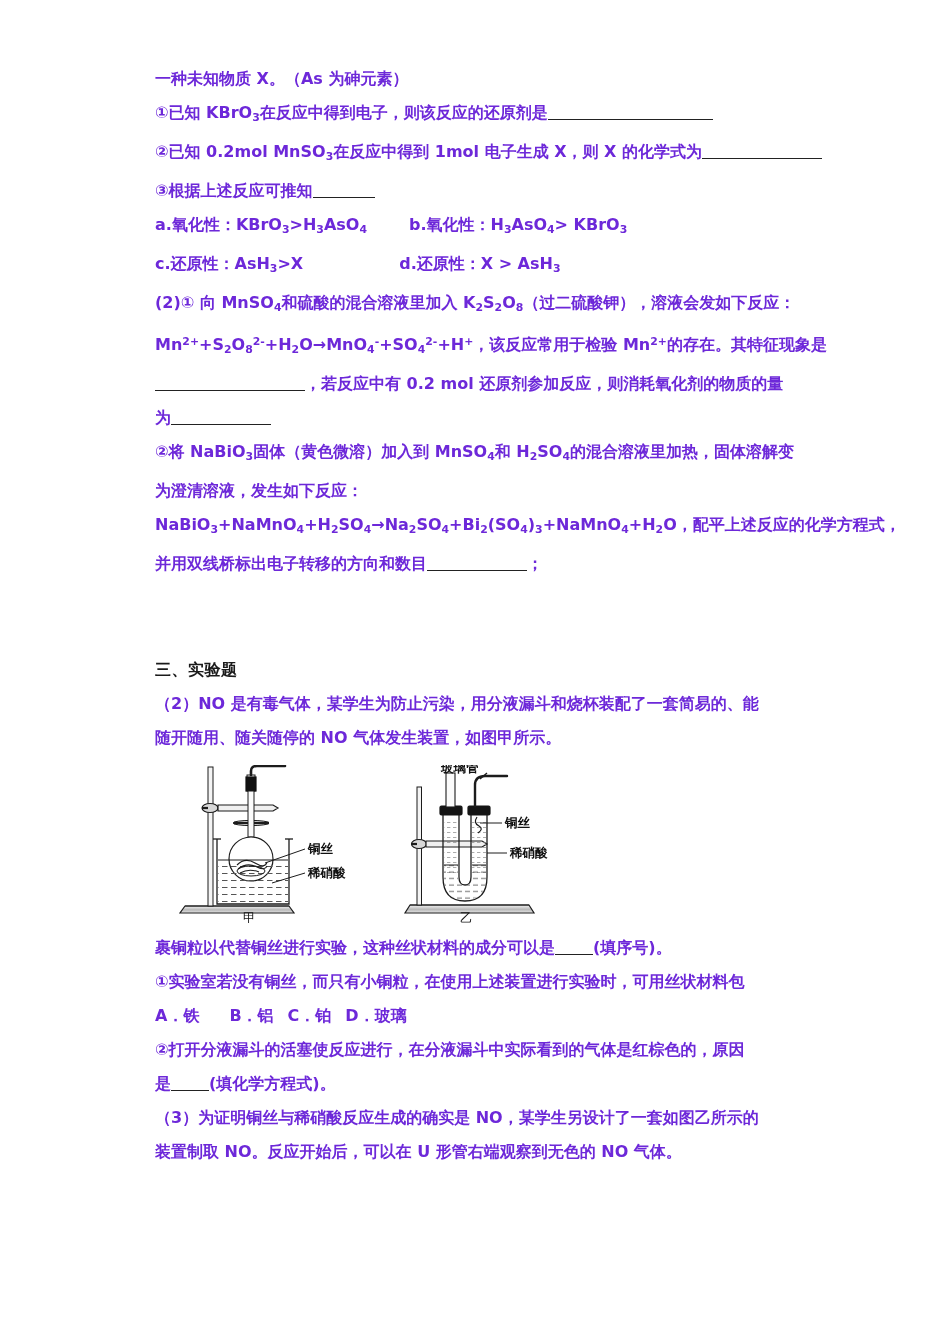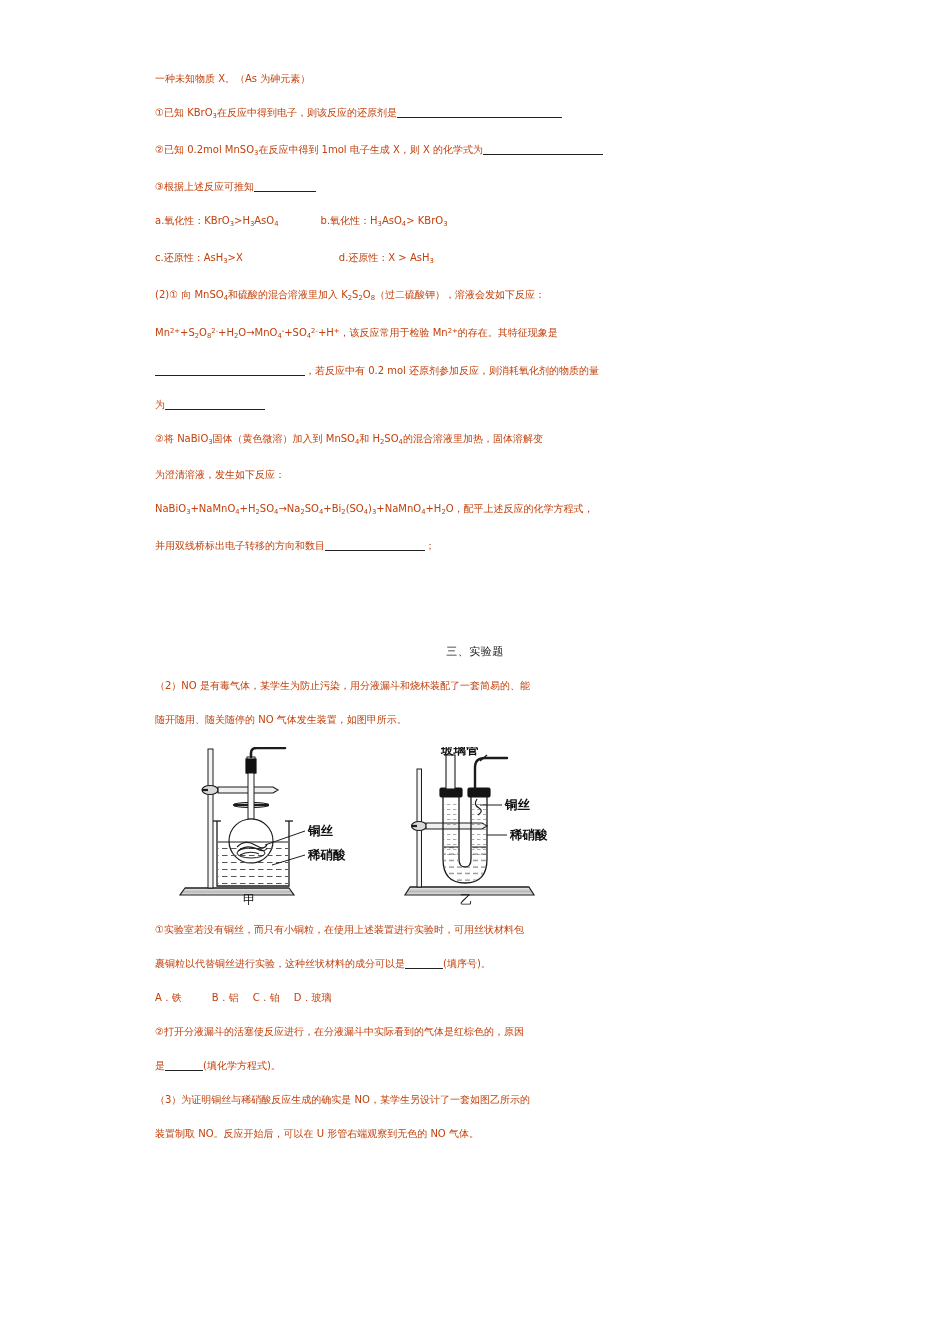--- a/index.html
+++ b/index.html
@@ -15,24 +15,25 @@
     position: relative;
     overflow: hidden;
   }
   .page {
     position: absolute;
     left: 155px;
     top: 62px;
     width: 640px;
   }
   .line {
-    font-size: 10px;
+    font-size: 16px;
     line-height: 34px;
     white-space: nowrap;
-    color: #c2410c;
+    color: #6d28d9;
+    font-weight: bold;
   }
 
   sub { font-size: 0.68em; vertical-align: -0.28em; }
   sup { font-size: 0.68em; vertical-align: 0.48em; }
 
   .blank {
     display: inline-block;
     border-bottom: 1px solid #222;
     height: 0.95em;
     vertical-align: -2px;
@@ -40,26 +41,25 @@
   .b-xl { width: 165px; }
   .b-lg { width: 120px; }
   .b-md { width: 100px; }
   .b-sm { width: 62px; }
   .b-xs { width: 38px; }
   .b-tiny { width: 52px; }
 
   .spacer-lg { height: 72px; }
 
   .sec-head {
-    font-size: 11px;
-    font-weight: normal;
+    font-size: 16px;
+    font-weight: bold;
     line-height: 34px;
     font-family: "Liberation Sans", "DejaVu Sans", sans-serif;
     letter-spacing: 0.5px;
-    text-align: center;
   }
   .opt-pad { display: inline-block; width: 42px; }
   .opt-pad-sm { display: inline-block; width: 30px; }
   .opt-pad-xs { display: inline-block; width: 14px; }
 
   .figure-wrap {
     position: relative;
     height: 160px;
     margin-top: 10px;
     margin-bottom: 6px;
@@ -249,25 +249,25 @@
         <line x1="310" y1="88" x2="330" y2="88" stroke="#1c1c1c" stroke-width="1"></line>
         <line x1="296" y1="18" x2="296" y2="18" stroke="#1c1c1c" stroke-width="1"></line>
       </g>
       <text x="264" y="7" font-family="DejaVu Sans, sans-serif" font-size="12.5" font-weight="bold" fill="#111">玻璃管</text>
       <text x="328" y="62" font-family="DejaVu Sans, sans-serif" font-size="12.5" font-weight="bold" fill="#111">铜丝</text>
       <text x="333" y="92" font-family="DejaVu Sans, sans-serif" font-size="12.5" font-weight="bold" fill="#111">稀硝酸</text>
       <text x="283" y="157" font-family="DejaVu Sans, sans-serif" font-size="12.5" fill="#111">乙</text>
     </svg>
   </div>
 
+  <div class="line cjk">
+    <span>裹铜粒以代替铜丝进行实验，这种丝状材料的成分可以是</span><span class="blank b-xs"></span><span>(填序号)。</span>
+  </div>
+
   <div class="line cjk">①实验室若没有铜丝，而只有小铜粒，在使用上述装置进行实验时，可用丝状材料包</div>
-
-  <div class="line cjk">
-    <span>裹铜粒以代替铜丝进行实验，这种丝状材料的成分可以是</span><span class="blank b-xs"></span><span>(填序号)。</span>
-  </div>
 
   <div class="line cjk">
     <span>A．铁</span><span class="opt-pad-sm"></span><span>B．铝</span><span class="opt-pad-xs"></span><span>C．铂</span><span class="opt-pad-xs"></span><span>D．玻璃</span>
   </div>
 
   <div class="line cjk">②打开分液漏斗的活塞使反应进行，在分液漏斗中实际看到的气体是红棕色的，原因</div>
 
   <div class="line cjk">
     <span>是</span><span class="blank b-xs"></span><span>(填化学方程式)。</span>
   </div>

